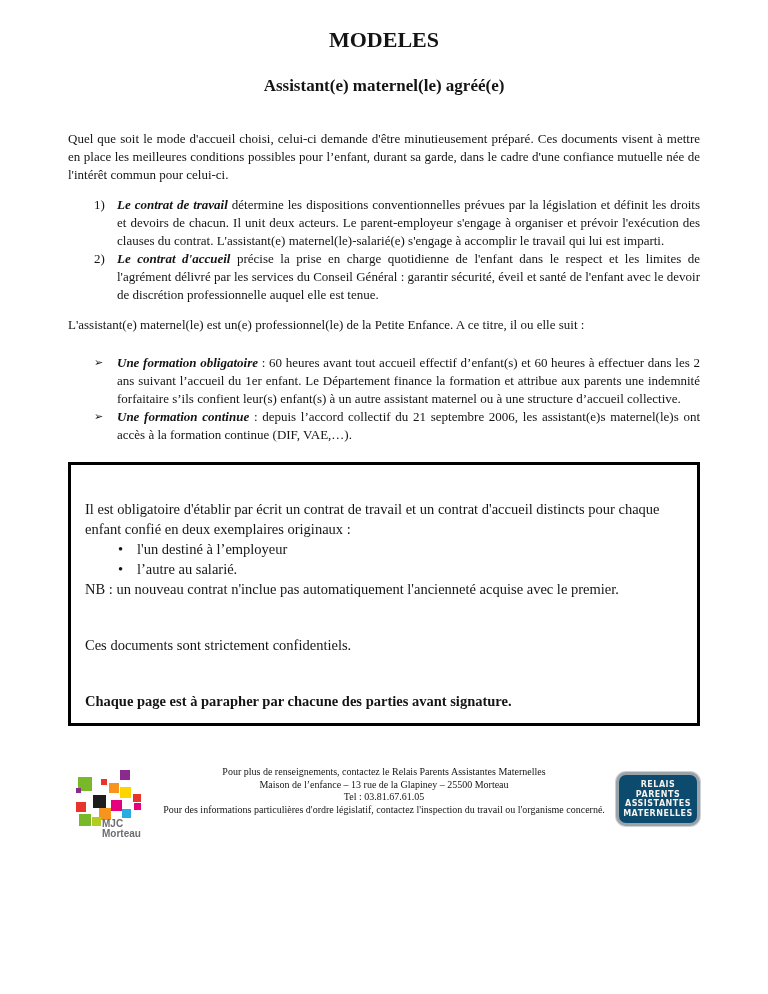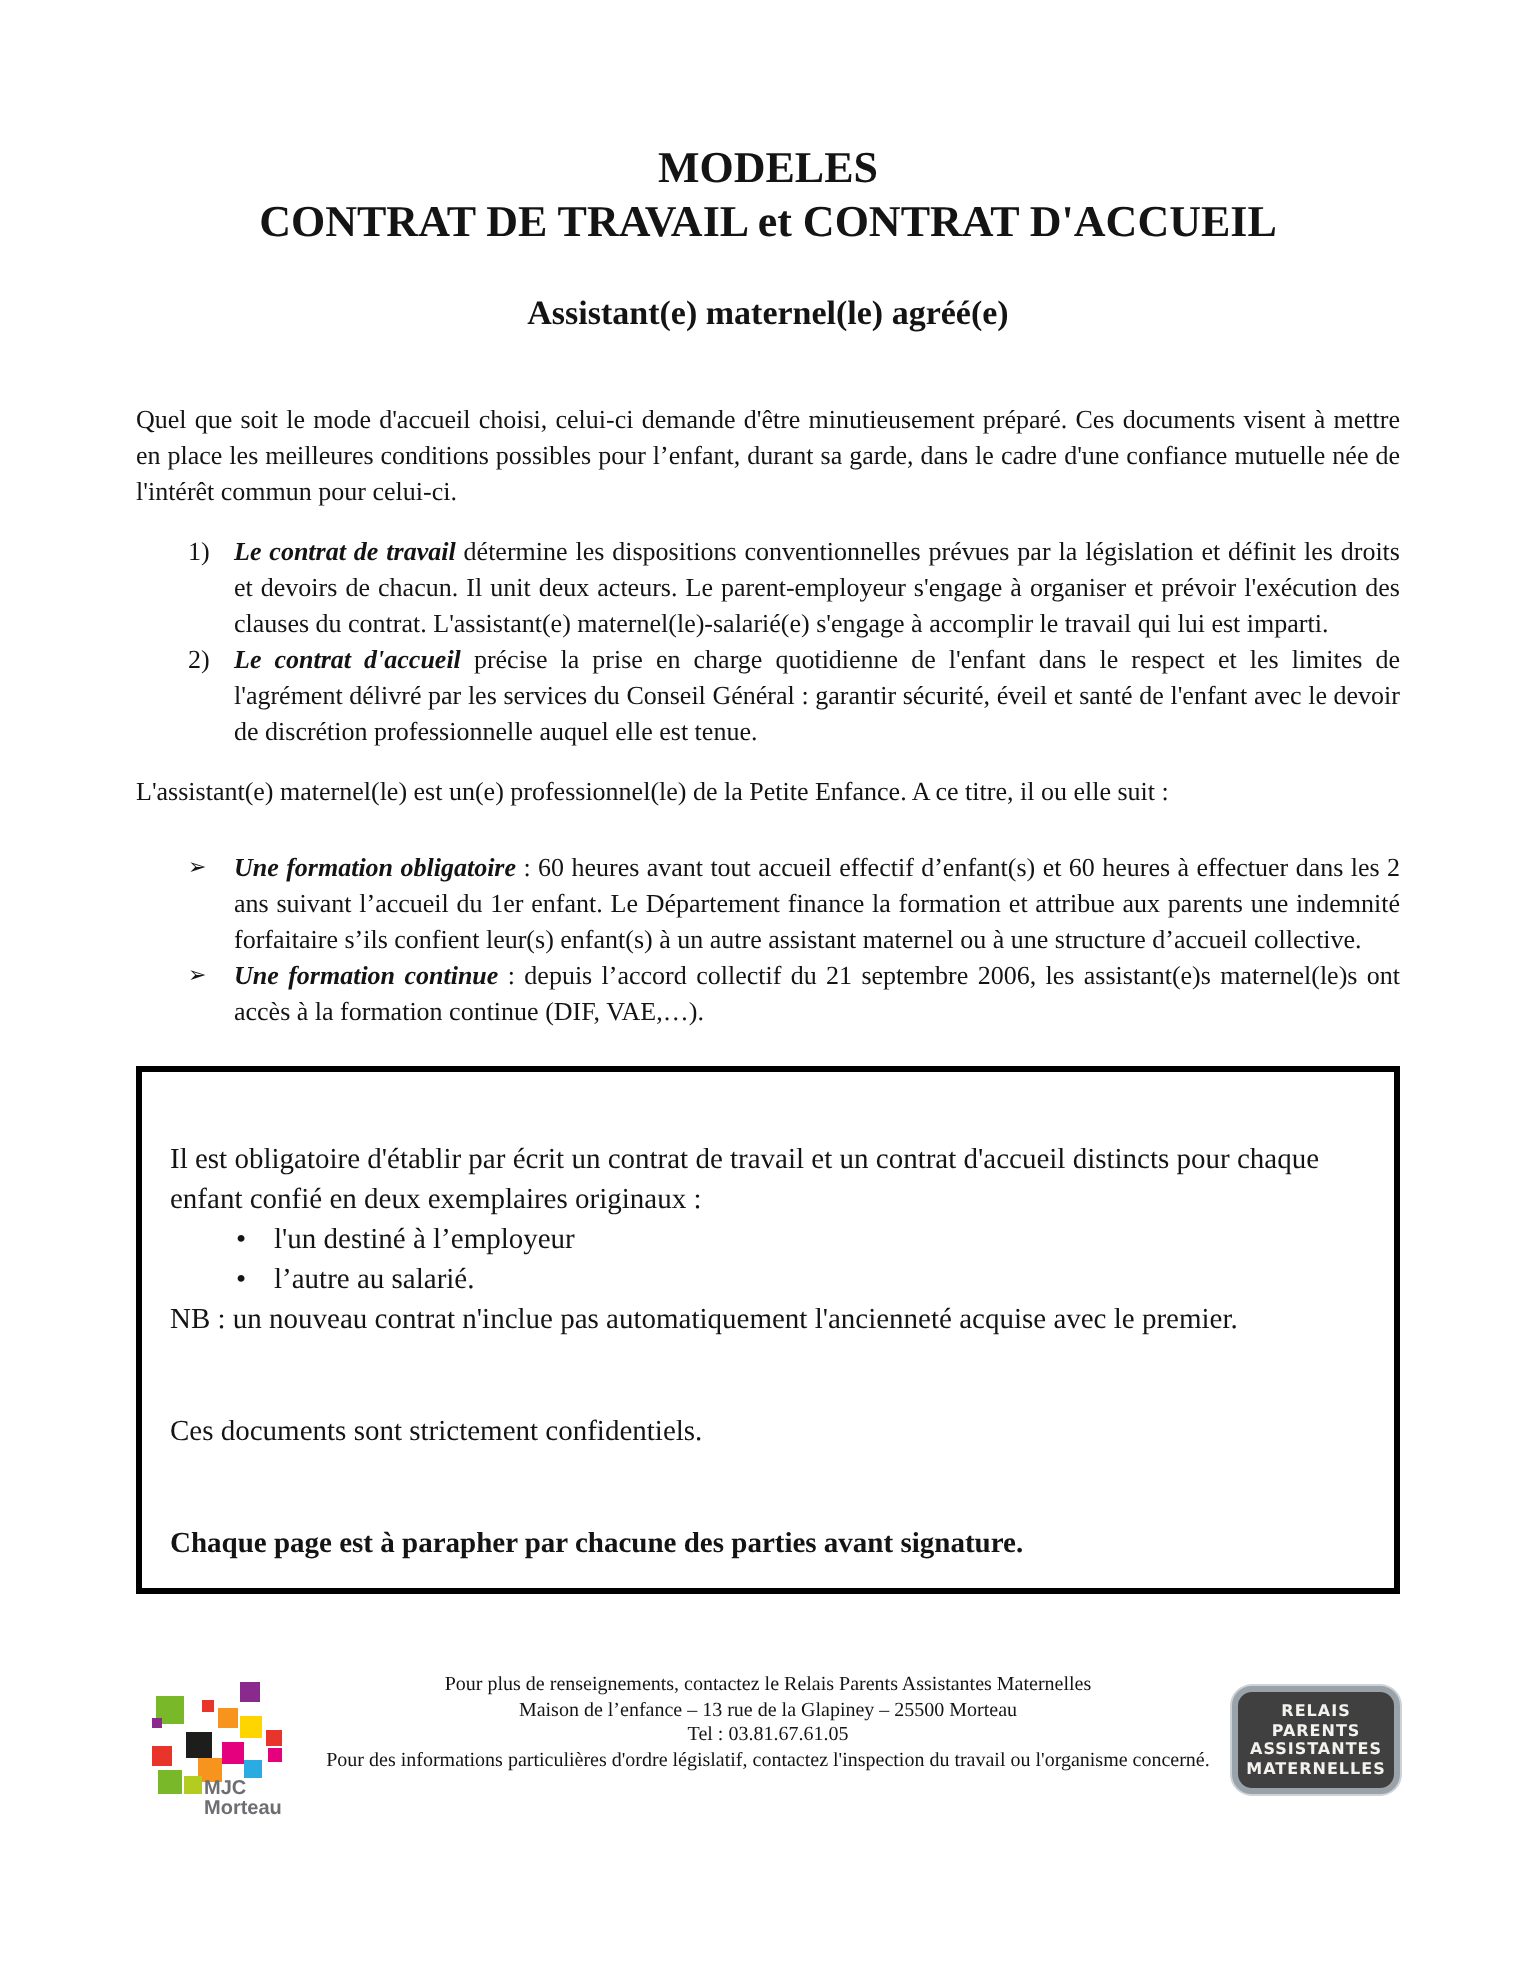--- a/index.html
+++ b/index.html
@@ -1,20 +1,20 @@
 <!DOCTYPE html>
 <html><head>
 <meta charset="utf-8">
 <style>
   html,body{margin:0;padding:0;background:#fff;}
   .page{width:768px;height:994px;background:#ffffff;overflow:hidden;
         font-family:"Liberation Serif","DejaVu Serif",serif;color:#141414;}
   .content{padding:0 68px;position:relative;}
 
-  .title{margin:0;padding-top:70px;font-size:22px;line-height:27px;
+  .title{margin:0;padding-top:26px;font-size:22px;line-height:27px;
          text-align:center;font-weight:bold;}
   .subtitle{margin-top:23px;font-size:17px;line-height:20px;text-align:center;font-weight:bold;}
 
   .para{font-size:13px;line-height:18px;text-align:justify;margin-top:14px;}
   .para.first{margin-top:34px;}
 
   .nlist,.flist{margin:12px 0 0 26px;}
   .flist{margin-top:20px;}
   .item{display:flex;font-size:13px;line-height:18px;}
   .marker{width:23px;flex:none;}
@@ -52,35 +52,34 @@
   .s10{left:35px;top:30px;width:11px;height:11px;background:#e5007e;}
   .s11{left:23px;top:38px;width:12px;height:12px;background:#f7941d;}
   .s12{left:46px;top:39px;width:9px; height:9px; background:#2aabe2;}
   .s13{left:0;   top:32px;width:10px;height:10px;background:#e8342a;}
   .s14{left:3px; top:44px;width:12px;height:12px;background:#79b829;}
   .s15{left:16px;top:47px;width:9px; height:9px; background:#b3cc1f;}
   .mjc-text{position:absolute;left:26px;top:49px;font-family:"Liberation Sans","DejaVu Sans",sans-serif;
             font-weight:bold;font-size:10px;line-height:10px;color:#6d6e71;}
 
   
-  .badge{position:absolute;right:0;top:6px;width:78px;height:48px;background:#404040;
+  .badge{position:absolute;right:0;top:6px;width:78px;height:48px;background:#0c4a6e;
          border:3px solid #9aa2aa;border-radius:10px;box-shadow:0 0 0 1px #cdd2d7;
          display:flex;flex-direction:column;justify-content:center;align-items:center;
          font-family:"DejaVu Sans",sans-serif;color:#f4f2ee;font-size:8px;line-height:9.5px;
          font-weight:bold;letter-spacing:0.5px;}
 </style>
 </head>
 <body>
 
 <div class="page">
   <div class="content">
 
     <h1 class="title">
       <span>MODELES</span><br>
-      <span>CONTRAT DE TRAVAIL et CONTRAT D'ACCUEIL</span>
     </h1>
 
     <div class="subtitle">Assistant(e) maternel(le) agréé(e)</div>
 
     <div class="para first">Quel que soit le mode d'accueil choisi, celui-ci demande d'être minutieusement préparé. Ces documents visent à mettre en place les meilleures conditions possibles pour l’enfant, durant sa garde, dans le cadre d'une confiance mutuelle née de l'intérêt commun pour celui-ci.</div>
 
 
     <div class="nlist">
       <div class="item">
         <span class="marker">1)</span>

